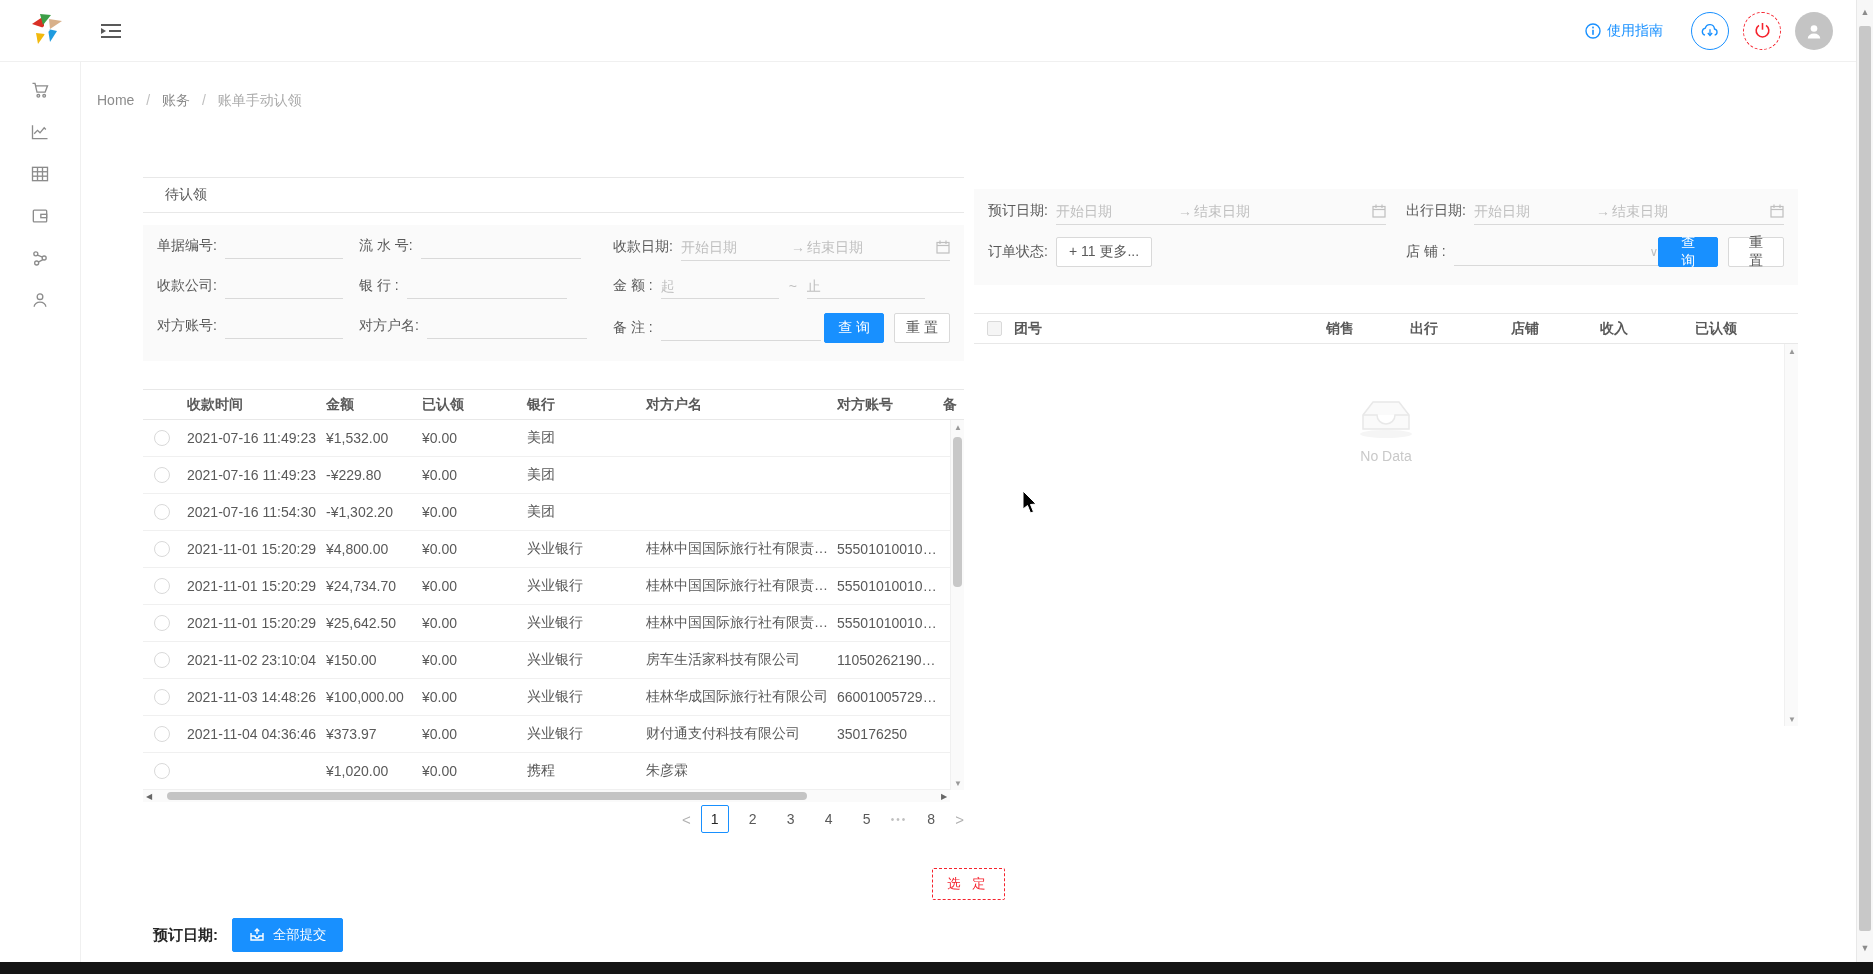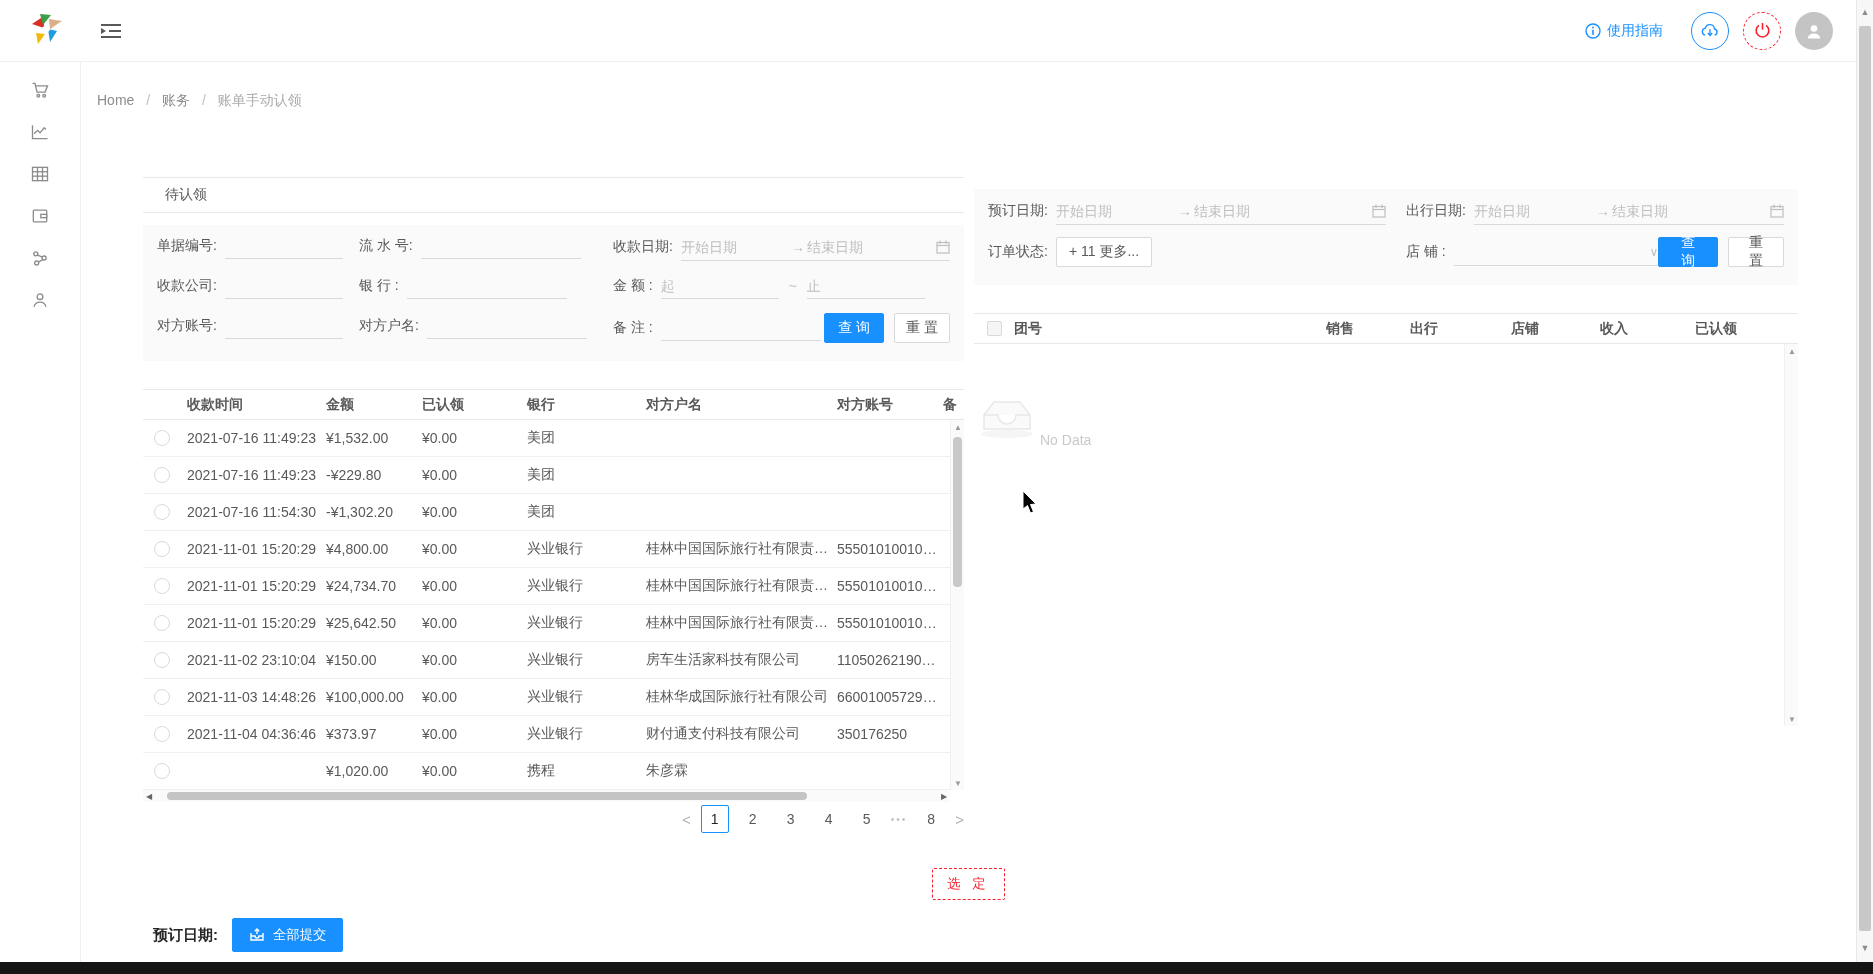--- a/index.html
+++ b/index.html
@@ -82,21 +82,21 @@
   .vscroll .up,.vscroll .down { position:absolute; left:0; width:14px; height:14px; color:#999;
     font-size:8px; display:flex; align-items:center; justify-content:center; cursor:pointer; }
   .vscroll .up{top:0;} .vscroll .down{bottom:0;}
   .vthumb { position:absolute; left:2px; width:9px; border-radius:4px; background:#c8c8c8; }
   .hscroll { position:absolute; left:0; bottom:0; height:12px; background:#fafafa; }
   .hscroll .left,.hscroll .right { position:absolute; top:0; width:12px; height:12px; color:#666; font-size:8px;
     display:flex; align-items:center; justify-content:center; cursor:pointer; }
   .hscroll .left{left:0;} .hscroll .right{right:0;}
   .hthumb { position:absolute; top:2px; height:8px; border-radius:4px; background:#c4c4c4; }
 
-  .empty-wrap { display:flex; flex-direction:row; align-items:flex-end; padding-top:50px; color:#c9c9c9; }
+  .empty-wrap { display:flex; flex-direction:column; align-items:center; padding-top:50px; color:#c9c9c9; }
   .empty-wrap svg { margin-bottom:10px; }
 
   .pagination { position:absolute; left:62px; top:743px; width:821px; display:flex;
     justify-content:flex-end; align-items:center; gap:10px; }
   .page-item { min-width:28px; height:28px; display:flex; align-items:center; justify-content:center;
     border-radius:2px; color:#595959; cursor:pointer; border:1px solid transparent; }
   .page-item.active { border:1px solid #1890ff; color:#262626; }
   .page-nav { color:#b0b0b0; cursor:pointer; font-size:15px; }
   .page-dots { color:#bfbfbf; letter-spacing:2px; font-size:10px; }
 

